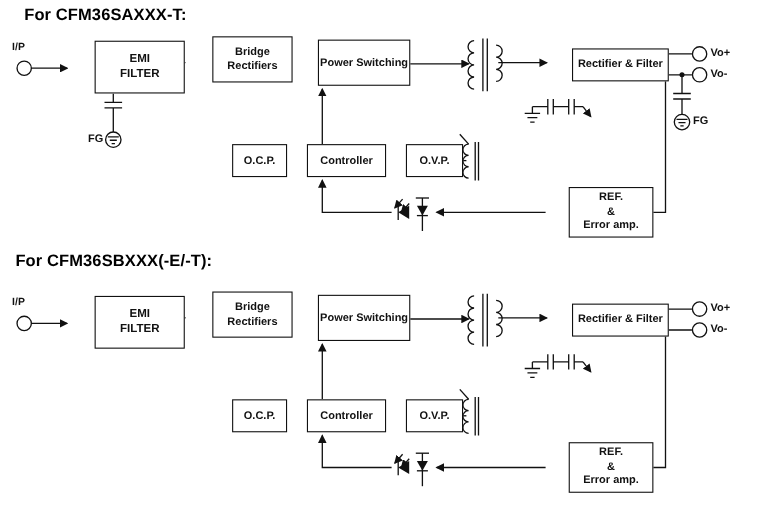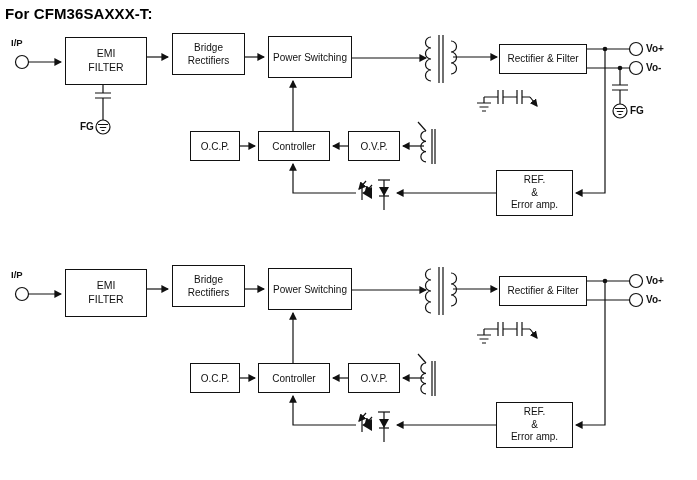--- a/index.html
+++ b/index.html
@@ -3,21 +3,21 @@
 <meta charset="utf-8">
 <style>
   * { margin:0; padding:0; box-sizing:border-box; }
   html,body { background:#ffffff; font-family:"Liberation Sans", sans-serif; }
   .canvas { position:relative; width:697px; height:480px; background:#ffffff; overflow:hidden; }
   .layer { position:absolute; inset:0; }
   .title { position:absolute; font-weight:bold; font-size:15px; color:#000; letter-spacing:0.1px; }
   .box {
     position:absolute; display:flex; align-items:center; justify-content:center;
     text-align:center; border:1.2px solid #111; background:#fff;
-    font-weight:normal; font-size:10px; line-height:1.3; color:#111; white-space:pre-line;
+    font-weight:bold; font-size:10px; line-height:1.3; color:#111; white-space:pre-line;margin-left:21px;
   }
   .box.sm { font-size:10px; line-height:1.25; }
   .lbl { position:absolute; font-weight:bold; font-size:10px; color:#111; white-space:nowrap; }
 </style>
 </head>
 <body>
 
 <div class="canvas">
 
   <svg class="layer" width="697" height="480" viewBox="0 0 697 480" xmlns="http://www.w3.org/2000/svg">
@@ -94,21 +94,21 @@
           <path d="M98,124.5 H108 M99.8,127.5 H106.2 M101.5,130.5 H104.5"></path>
         </g>
       </g>
     </defs>
 
     <use href="#dgm"></use>
     <use href="#fgp"></use>
     <use href="#dgm" transform="translate(0,232)"></use>
   </svg>
 
-  <div class="title" style="left:5px; top:5px;">For CFM36SAXXX-T:</div>
+  <div class="title" style="left:22px; top:5px;">For CFM36SAXXX-T:</div>
 
   <span class="lbl" style="left:11px; top:37px; font-size:9.5px;">I/P</span>
 
   <div class="box" style="left:65px; top:37px; width:82px; height:48px; font-size:10.5px;">EMI
 FILTER</div>
   <div class="box" style="left:172px; top:33px; width:73px; height:42px;">Bridge
 Rectifiers</div>
   <div class="box" style="left:268px; top:36px; width:84px; height:42px;">Power Switching</div>
   <div class="box sm" style="left:499px; top:44px; width:88px; height:30px;">Rectifier &amp; Filter</div>
   <div class="box" style="left:190px; top:131px; width:50px; height:30px;">O.C.P.</div>
@@ -116,20 +116,21 @@
   <div class="box" style="left:348px; top:131px; width:52px; height:30px;">O.V.P.</div>
   <div class="box sm" style="left:496px; top:170px; width:77px; height:46px;">REF.
 &amp;
 Error amp.</div>
 
   <span class="lbl" style="left:646px; top:43px;">Vo+</span>
   <span class="lbl" style="left:646px; top:62px;">Vo-</span>
   <span class="lbl" style="left:80px; top:121px;">FG</span>
   <span class="lbl" style="left:630px; top:105px;">FG</span>
 
+  <div class="title" style="left:14px; top:229px;">For CFM36SBXXX(-E/-T):</div>
 
   <span class="lbl" style="left:11px; top:269px; font-size:9.5px;">I/P</span>
 
   <div class="box" style="left:65px; top:269px; width:82px; height:48px; font-size:10.5px;">EMI
 FILTER</div>
   <div class="box" style="left:172px; top:265px; width:73px; height:42px;">Bridge
 Rectifiers</div>
   <div class="box" style="left:268px; top:268px; width:84px; height:42px;">Power Switching</div>
   <div class="box sm" style="left:499px; top:276px; width:88px; height:30px;">Rectifier &amp; Filter</div>
   <div class="box" style="left:190px; top:363px; width:50px; height:30px;">O.C.P.</div>

